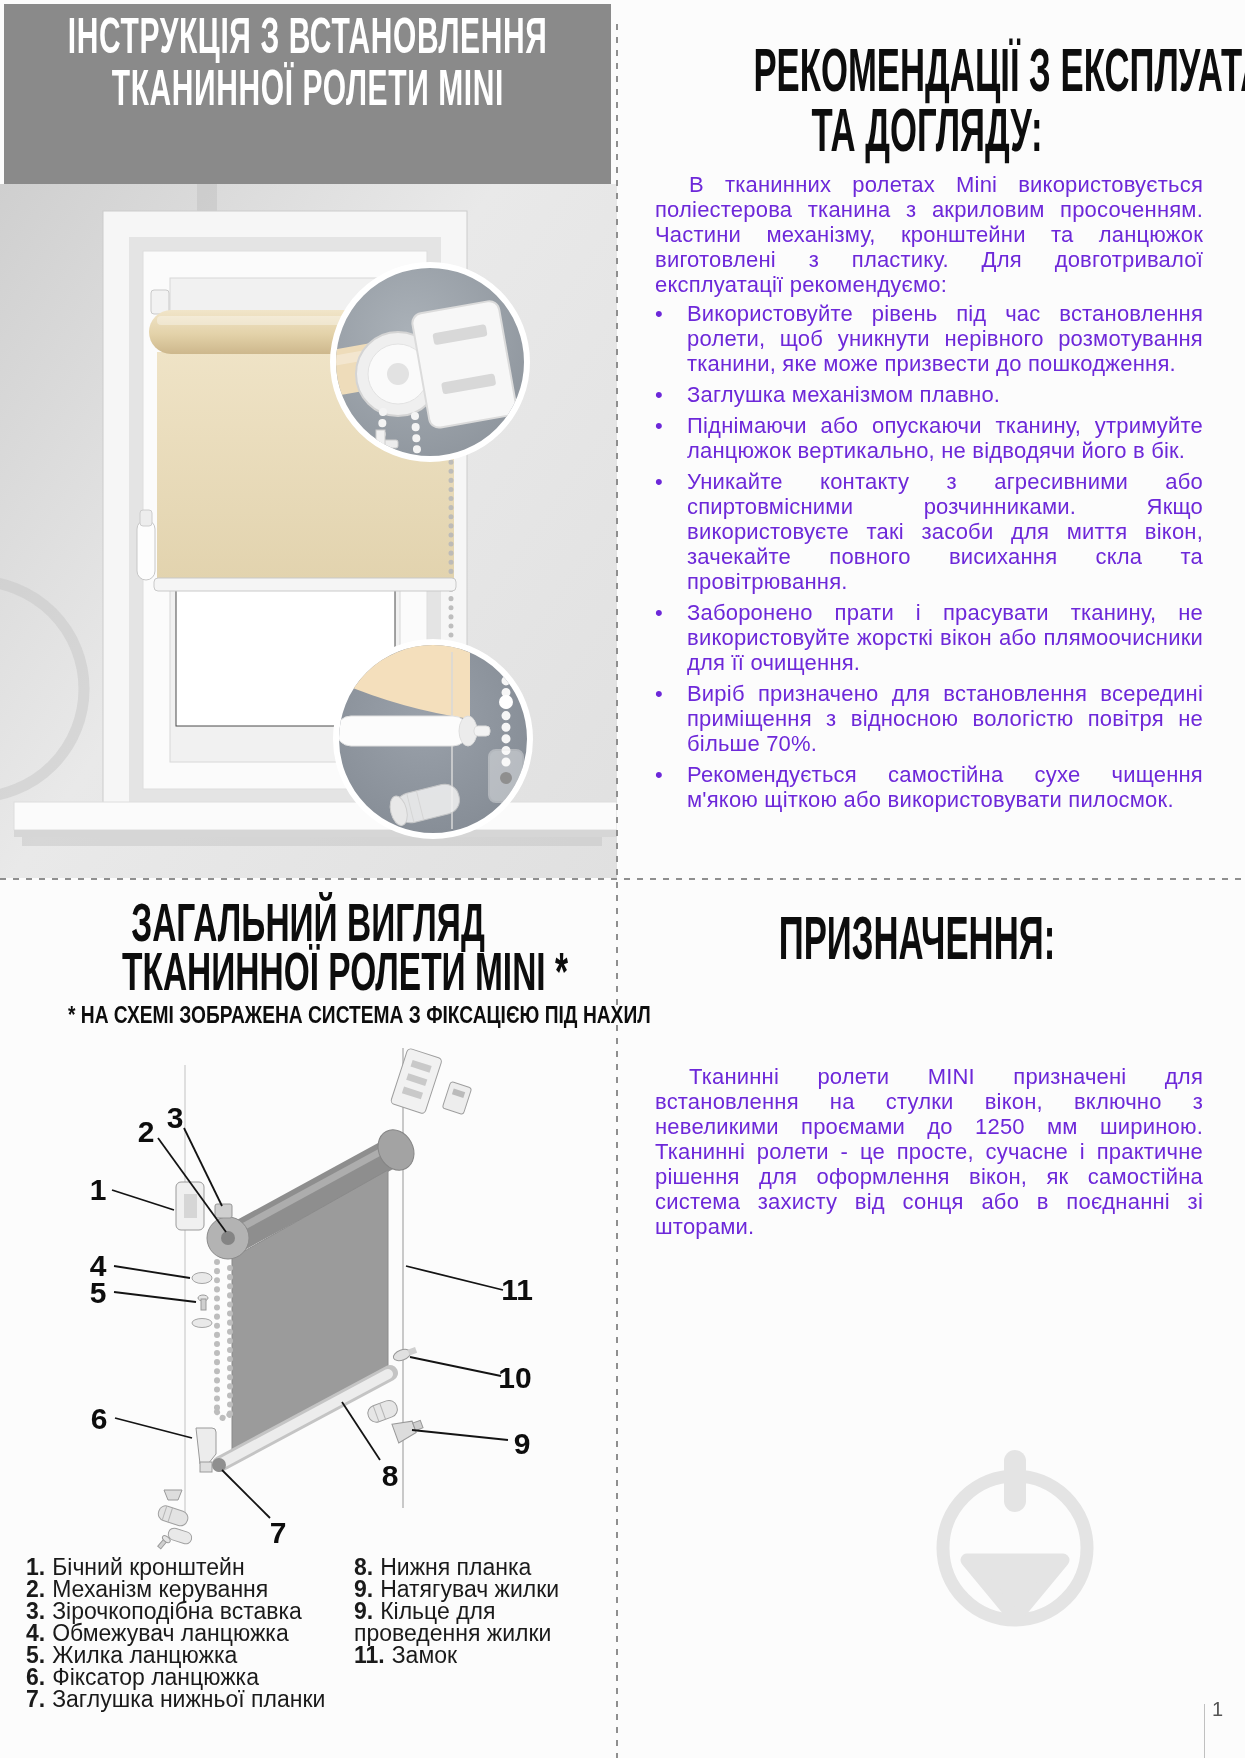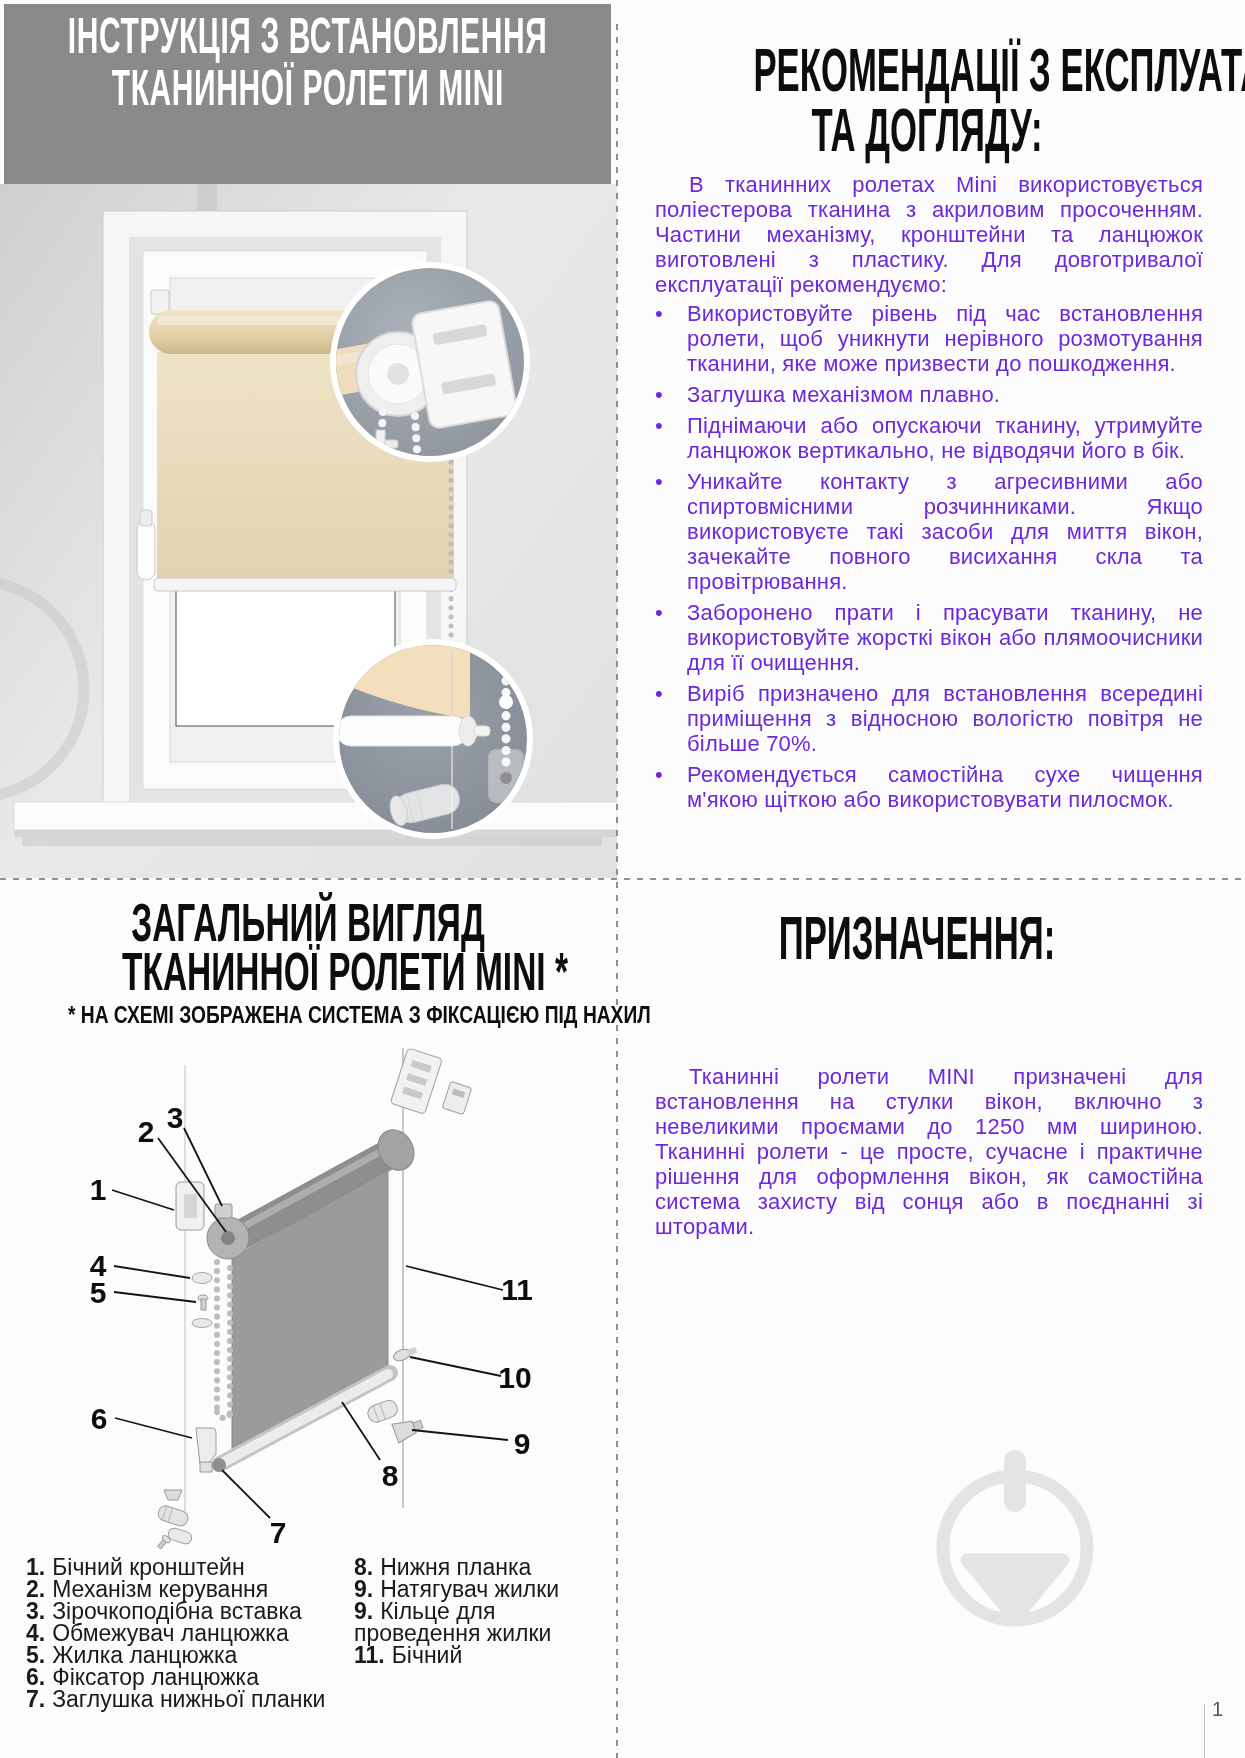--- a/index.html
+++ b/index.html
@@ -338,21 +338,21 @@
       <div class="legend-item"><span class="lnum">3.</span><span class="llab">Зірочкоподібна вставка</span></div>
       <div class="legend-item"><span class="lnum">4.</span><span class="llab">Обмежувач ланцюжка</span></div>
       <div class="legend-item"><span class="lnum">5.</span><span class="llab">Жилка ланцюжка</span></div>
       <div class="legend-item"><span class="lnum">6.</span><span class="llab">Фіксатор ланцюжка</span></div>
       <div class="legend-item"><span class="lnum">7.</span><span class="llab">Заглушка нижньої планки</span></div>
     </div>
   <div class="legend legend-right">
       <div class="legend-item"><span class="lnum">8.</span><span class="llab">Нижня планка</span></div>
       <div class="legend-item"><span class="lnum">9.</span><span class="llab">Натягувач жилки</span></div>
       <div class="legend-item"><span class="lnum">9.</span><span class="llab">Кільце для проведення жилки</span></div>
-      <div class="legend-item"><span class="lnum">11.</span><span class="llab">Бічний</span></div>
+      <div class="legend-item"><span class="lnum">11.</span><span class="llab">Замок</span></div>
     </div>
 
   <h2 class="big-title purpose-title">
     <span class="line">ПРИЗНАЧЕННЯ:</span>
   </h2>
   <div class="purpose-text bodytext">
     <p>Тканинні ролети MINI призначені для встановлення на стулки вікон, включно з невеликими проємами до 1250 мм шириною. Тканинні ролети - це просте, сучасне і практичне рішення для оформлення вікон, як самостійна система захисту від сонця або в поєднанні зі шторами.</p>
   </div>
 
   <svg class="wm-br" viewBox="0 0 180 180">

